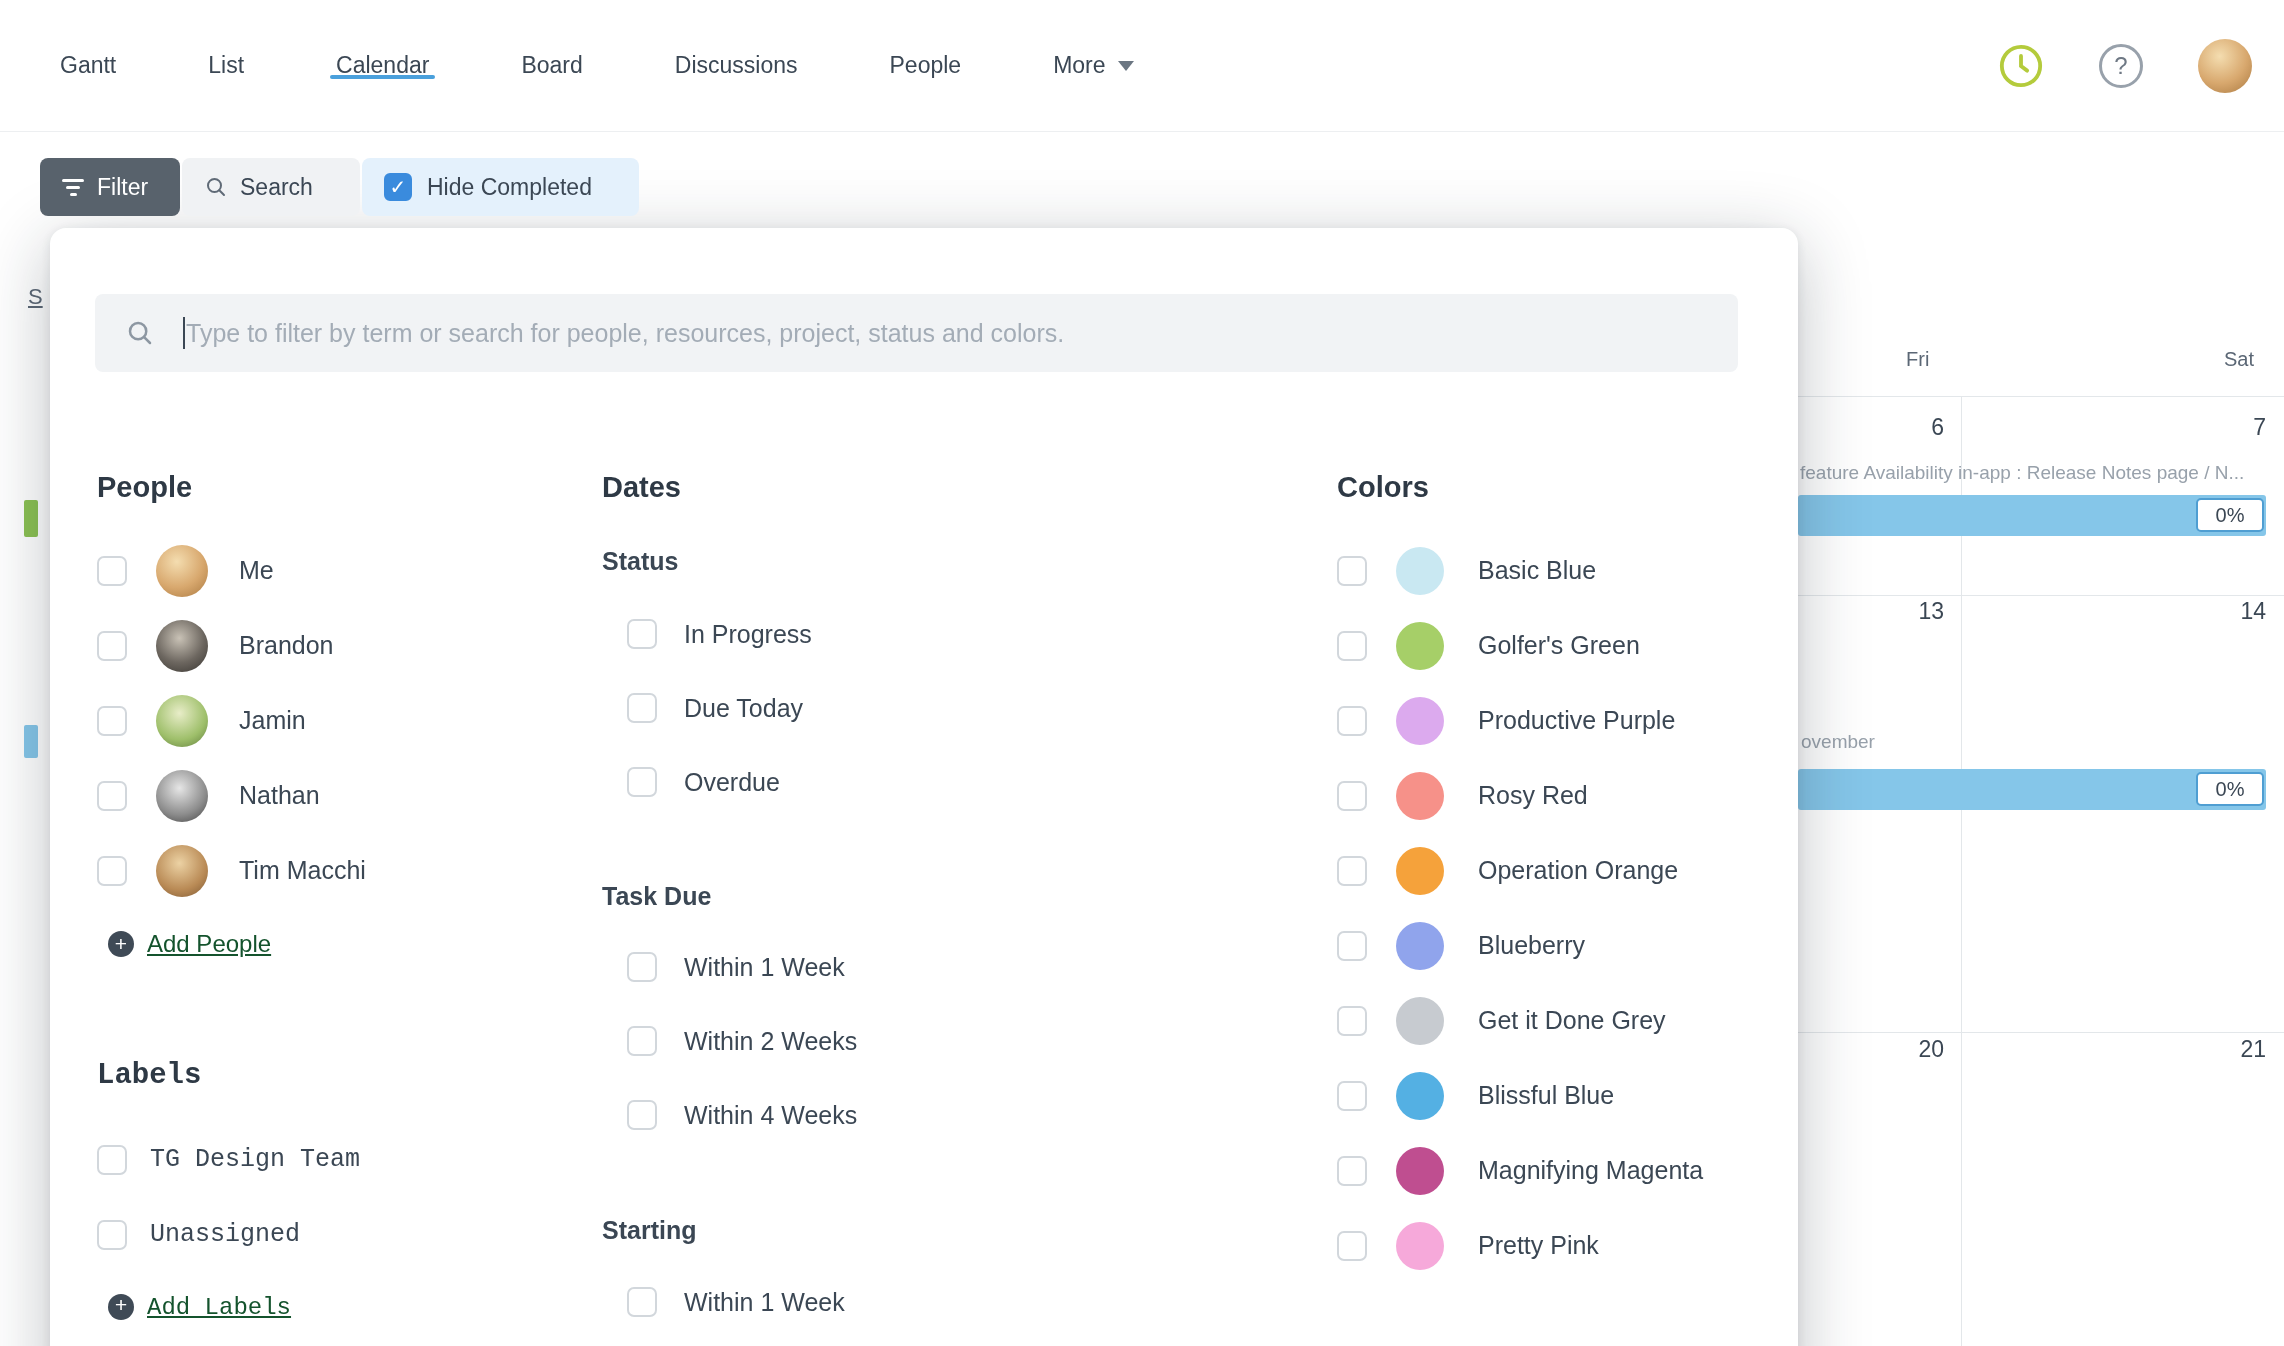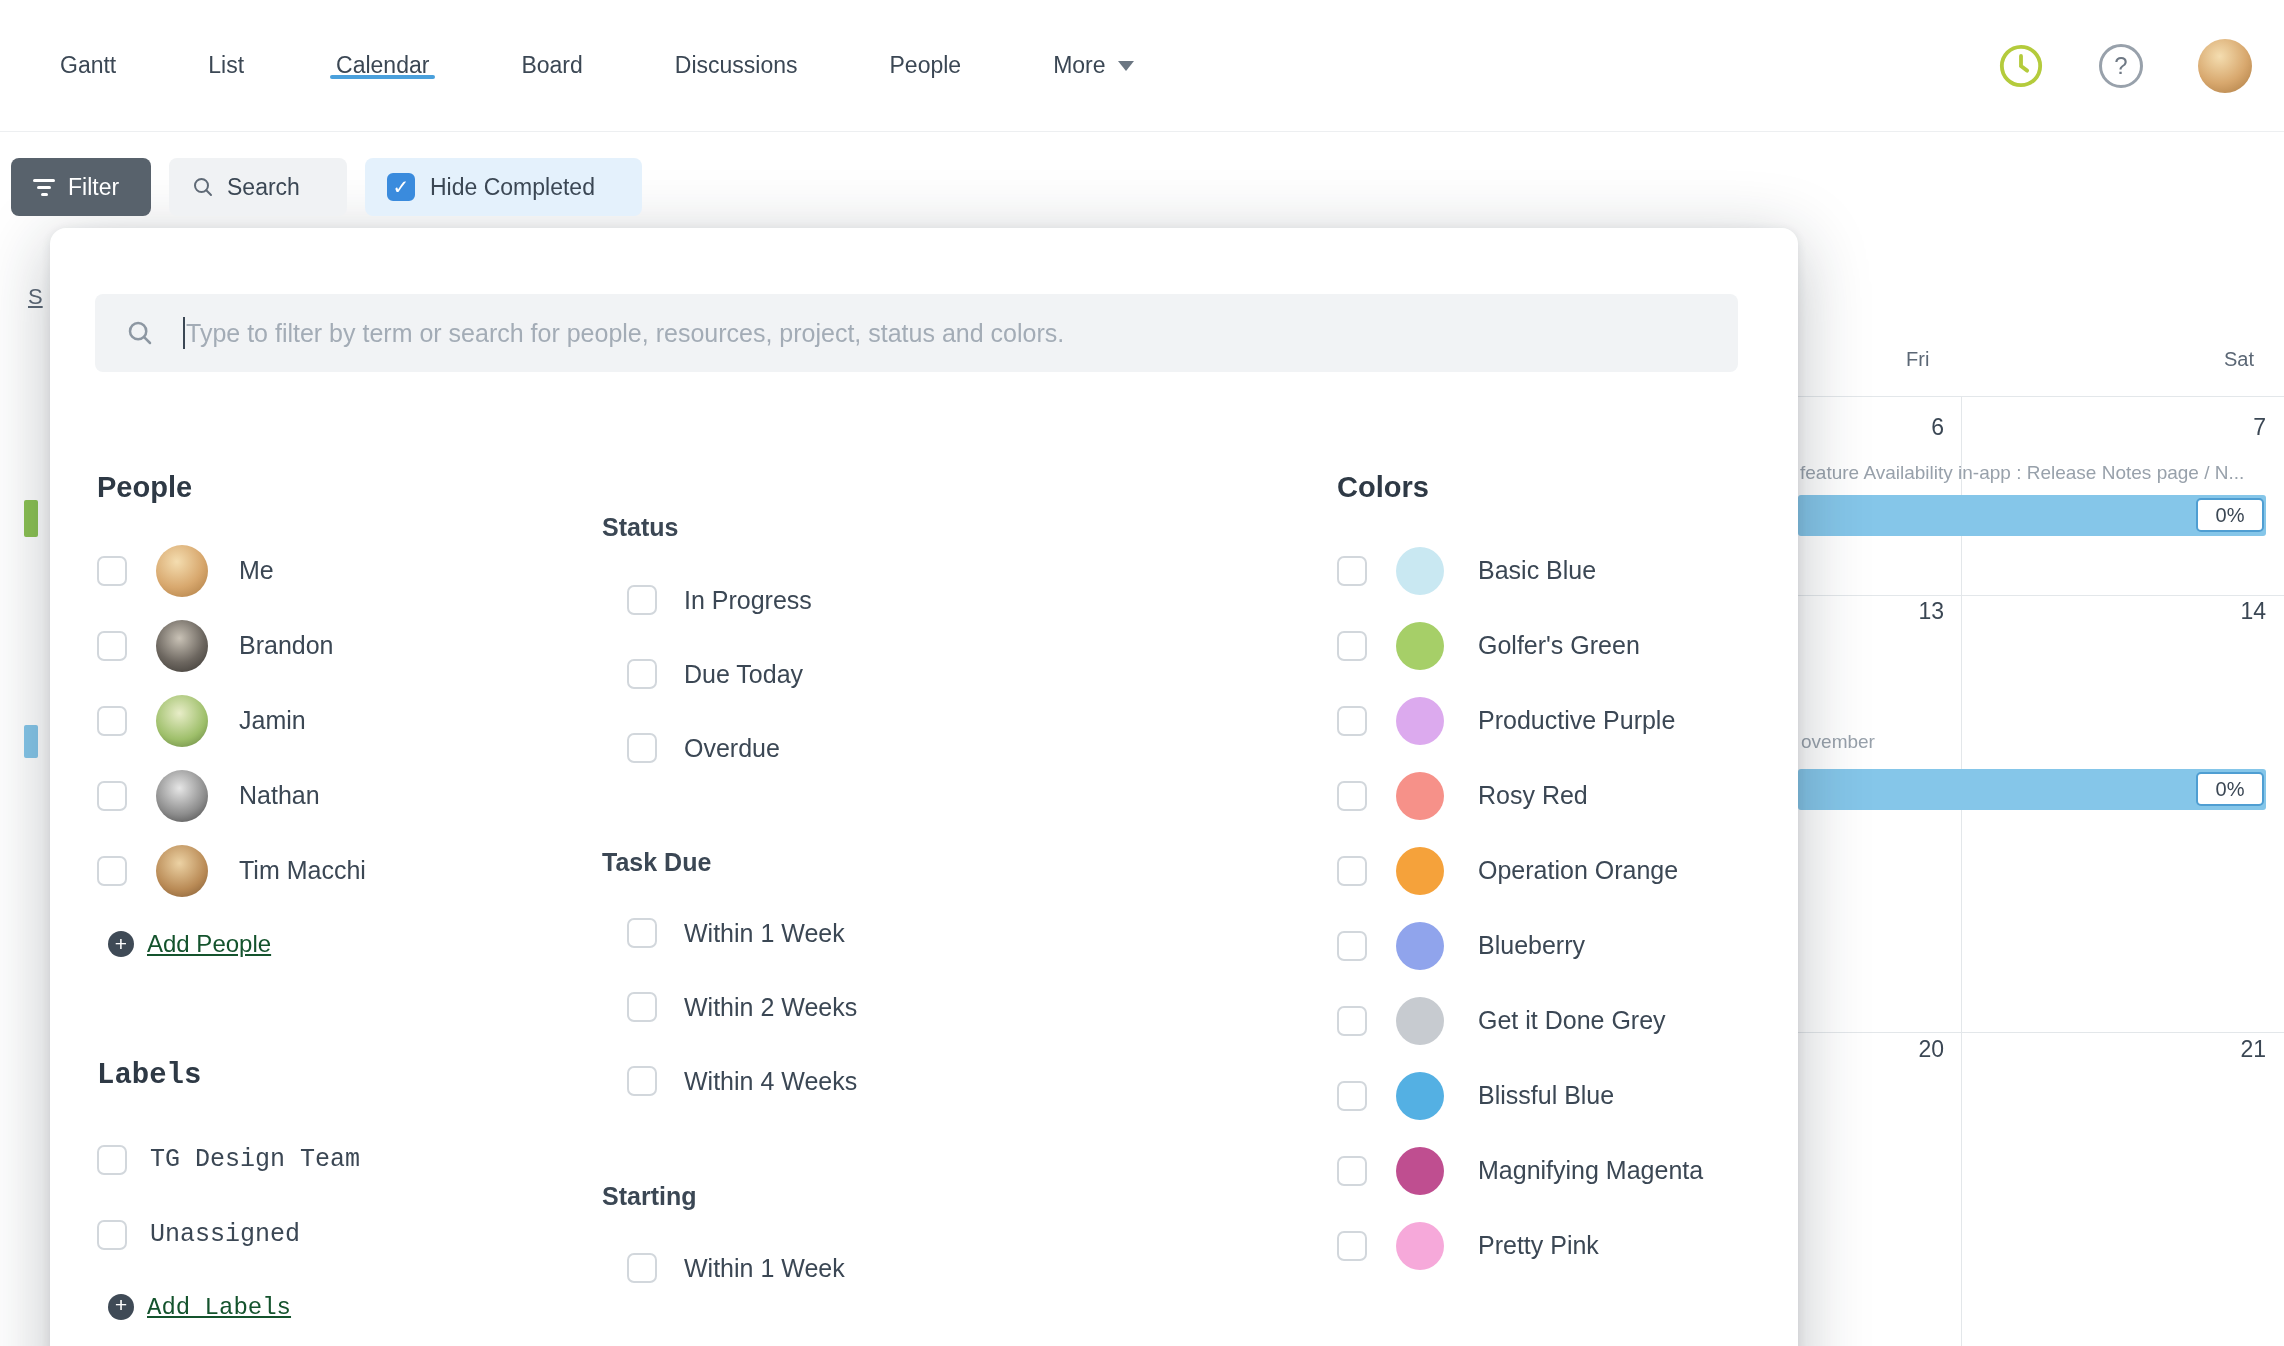--- a/index.html
+++ b/index.html
@@ -53,21 +53,21 @@
   .avatar { border-radius:50%; }
   .avatar.nav-av { width:54px; height:54px; cursor:pointer; }
   .av-blonde { background:radial-gradient(circle at 40% 32%, #f4ddb0 0%, #d8a86e 55%, #a9783f 100%); }
   .av-0 { background:radial-gradient(circle at 40% 32%, #f4ddb0 0%, #d8a86e 55%, #a9783f 100%); }
   .av-1 { background:radial-gradient(circle at 45% 35%, #c9c2b6 0%, #6d6760 55%, #35322e 100%); }
   .av-2 { background:radial-gradient(circle at 45% 35%, #e8edc8 0%, #9ebf6a 60%, #5d7a3a 100%); }
   .av-3 { background:radial-gradient(circle at 45% 35%, #e6e6e6 0%, #8c8c8c 60%, #3f3f3f 100%); }
   .av-4 { background:radial-gradient(circle at 45% 35%, #ecd2a4 0%, #b98a55 60%, #7a5631 100%); }
 
   
-  .toolbar { position:absolute; top:158px; left:11px; display:flex; gap:18px; z-index:6; }
+  .toolbar { position:absolute; top:158px; left:40px; display:flex; gap:2px; z-index:6; }
   .toolbar button, .hide-completed { height:58px; border:none; border-radius:8px; display:flex;
     align-items:center; font-size:23px; cursor:pointer; font-family:inherit; }
   .btn-filter { width:140px; background:#58626c; color:#fff; padding:0 22px; gap:13px; }
   .f-icon { display:flex; flex-direction:column; gap:4px; align-items:center; width:22px; }
   .f-icon i { display:block; height:3px; border-radius:2px; background:#fff; }
   .f-icon i:nth-child(1){ width:22px; } .f-icon i:nth-child(2){ width:14px; } .f-icon i:nth-child(3){ width:7px; }
   .btn-search { width:178px; background:#f0f2f4; color:#3b4754; padding:0 22px; gap:12px; }
   .hide-completed { width:277px; background:#e4f1fc; color:#3b4754; padding:0 22px; gap:15px; }
   .cb { width:30px; height:30px; border:2px solid #d2d7dc; border-radius:7px; background:#fff;
         flex:none; display:flex; align-items:center; justify-content:center; cursor:pointer; }
@@ -268,20 +268,21 @@
           <span class="lbl">Unassigned</span>
         </div>
       </div>
       <div class="add-row labels-add">
         <span class="plus"></span>
         <span class="add-lbl">Add Labels</span>
       </div>
     </div>
 
     <div class="col col-dates">
+      <h3>Dates</h3>
 
       <div class="subhead sh1">Status</div>
       <div class="dlist">
         <div class="drow">
           <span class="cb"></span>
           <span class="lbl">In Progress</span>
         </div>
         <div class="drow">
           <span class="cb"></span>
           <span class="lbl">Due Today</span>

